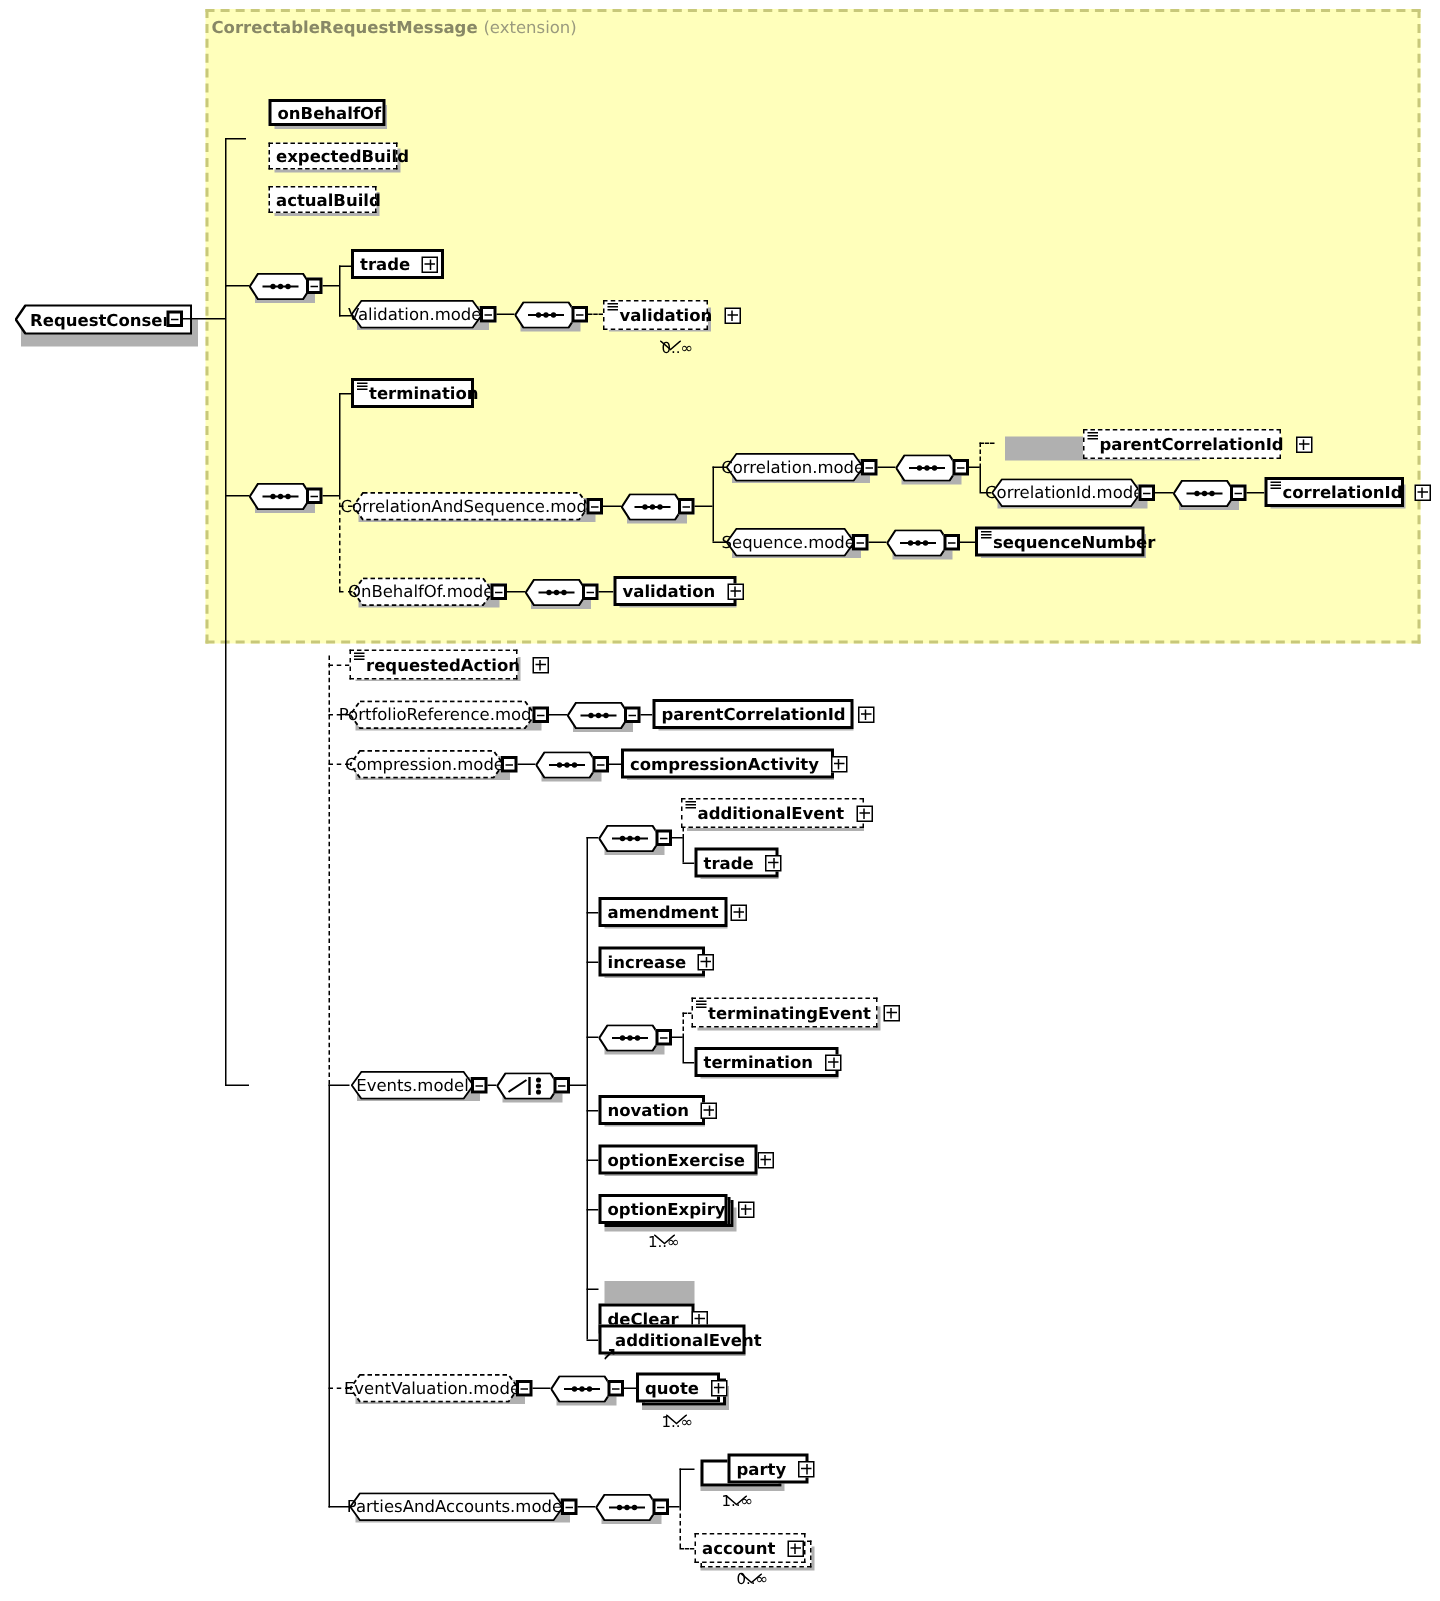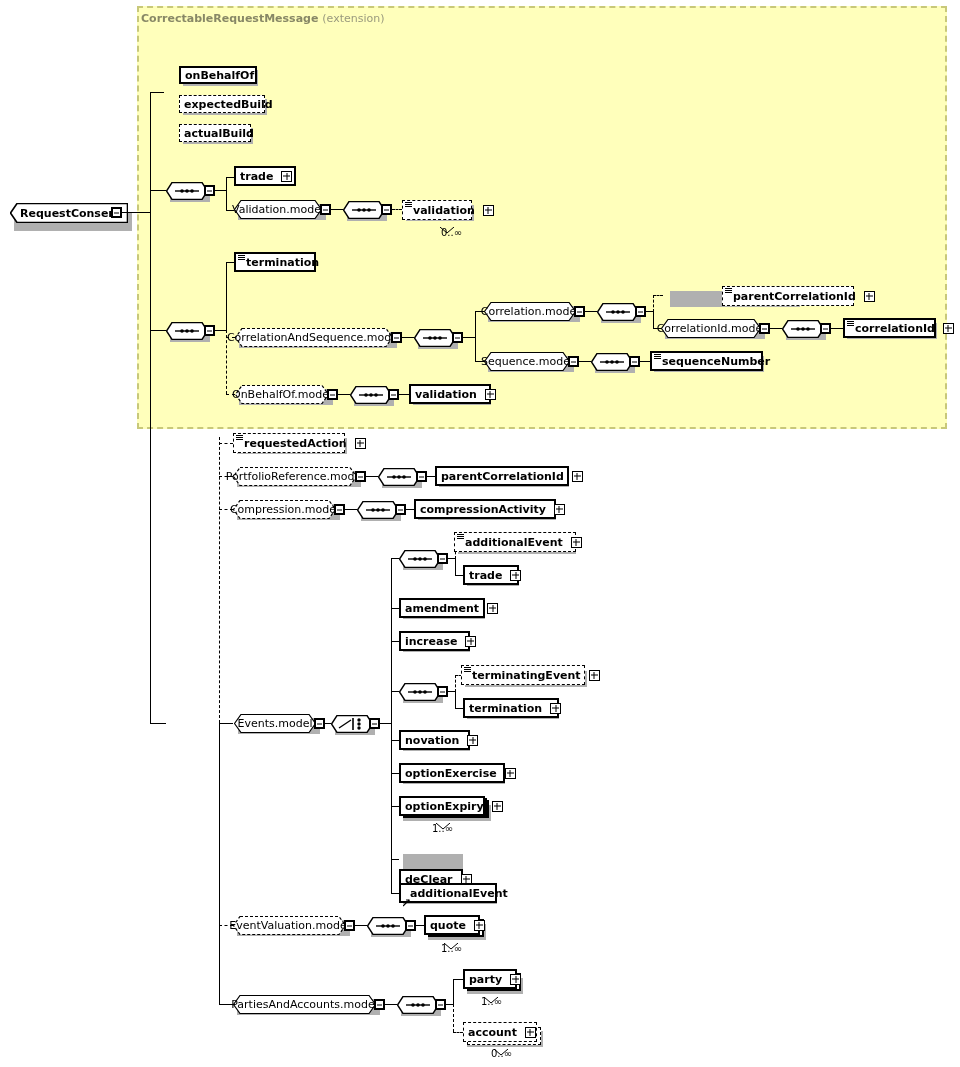--- a/index.html
+++ b/index.html
@@ -686,21 +686,21 @@
   </div>
   <div class="pm heavy" style="left:435px;top:999px;"></div>
   <div class="ln hln" style="left:446px;top:1004px;width:7px;"></div>
   <div class="ln vln" style="left:453px;top:979px;height:25px;"></div>
   <div class="ln hln" style="left:453px;top:979px;width:10px;"></div>
   <div class="dash-v" style="left:453px;top:1004px;height:28px;"></div>
   <div class="dash-h" style="left:453px;top:1032px;width:10px;"></div>
 
   <div class="shadow" style="left:467px;top:978px;width:56px;height:16px;"></div>
   <div class="stack" style="left:467px;top:973px;width:54px;height:18px;border-width:2px;"></div>
-  <div class="node elem thick" style="left:463px;top:969px;width:54px;height:20px;">
+  <div class="node elem thick" style="left:485px;top:969px;width:54px;height:20px;">
     <span class="lbl">party</span>
     <span class="pmin plus"></span>
   </div>
   <div class="tick" style="left:484px;top:989px;">
     <svg width="14" height="7" viewBox="0 0 14 7">
         <polyline points="0,0 7,6 14,0" fill="none" stroke="#000" stroke-width="1"></polyline>
       </svg>
   </div>
   <div class="card" style="left:481px;top:996px;">1..∞</div>
 

